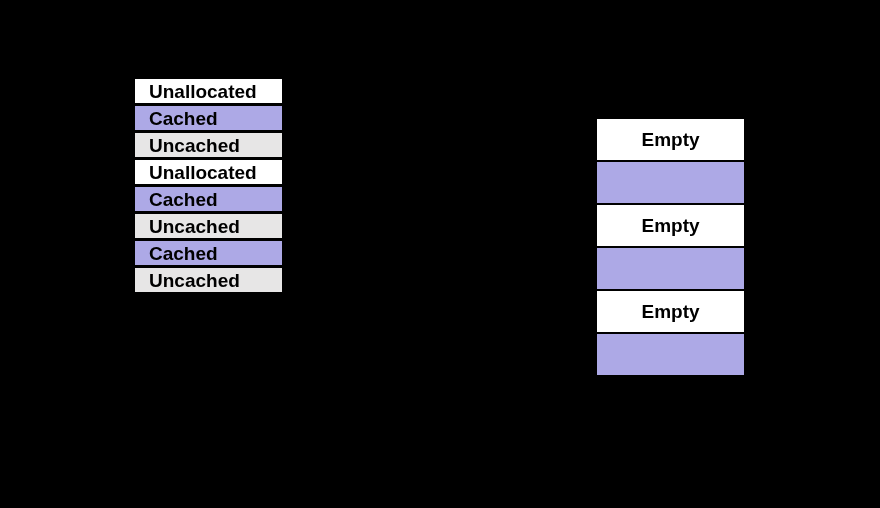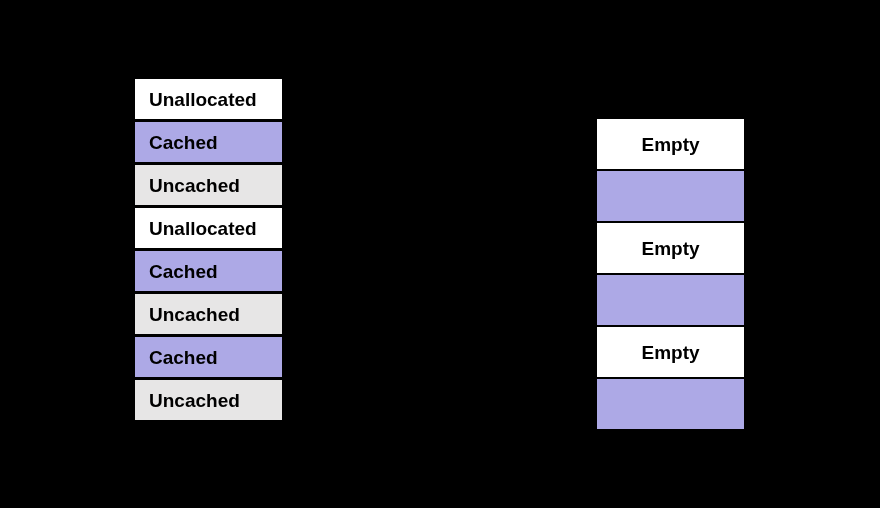--- a/index.html
+++ b/index.html
@@ -35,26 +35,26 @@
   .block {
     box-sizing: border-box;
     display: flex;
     align-items: center;
     font-weight: bold;
     font-size: 19px;
     line-height: 1;
     color: #000000;
   }
   .stack-left .block {
-    height: 40px;
+    height: 24px;
     justify-content: flex-start;
     padding-left: 14px;
   }
   .stack-right .block {
-    height: 50px;
+    height: 41px;
     justify-content: center;
   }
   .block-label {
     white-space: nowrap;
   }
 </style>
 </head>
 <body>
 
 <div class="canvas" style="background-color: rgb(0, 0, 0);">

